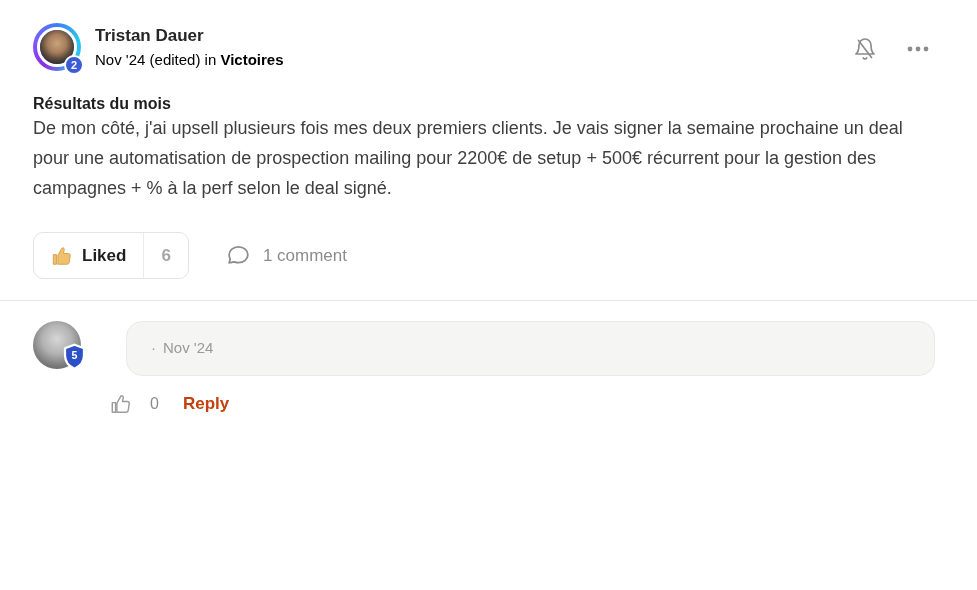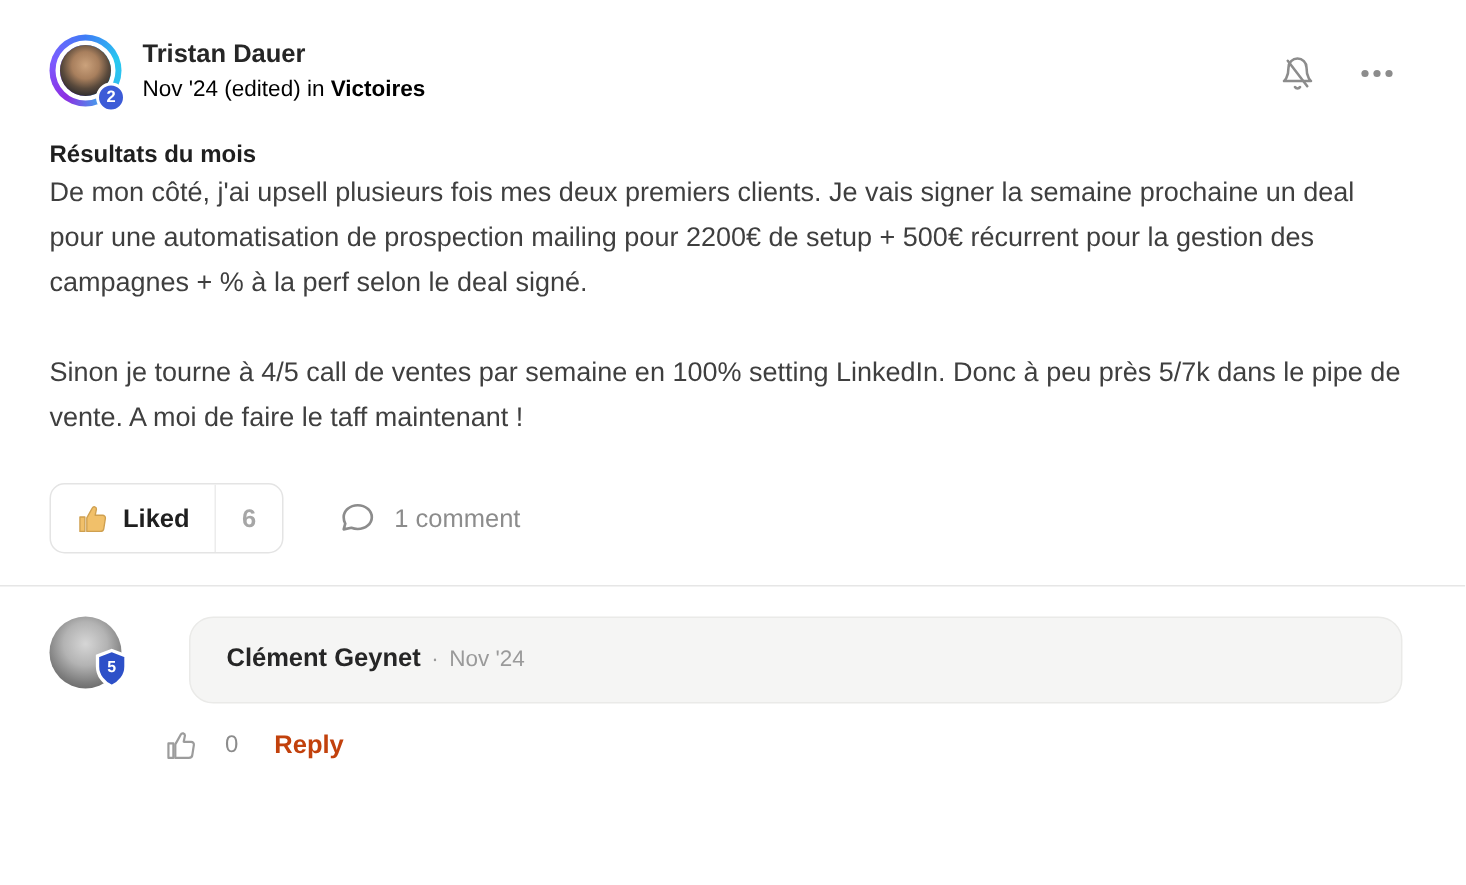--- a/index.html
+++ b/index.html
@@ -126,21 +126,20 @@
               <circle cx="21" cy="13" r="2.4"></circle>
           </svg>
         </span>
       </button>
     </div>
   </div>
 
   <h1 class="post-title">Résultats du mois</h1>
   <div class="post-body">
     <p>De mon côté, j'ai upsell plusieurs fois mes deux premiers clients. Je vais signer la semaine prochaine un deal pour une automatisation de prospection mailing pour 2200€ de setup + 500€ récurrent pour la gestion des campagnes + % à la perf selon le deal signé.</p>
-    <p>Sinon je tourne à 4/5 call de ventes par semaine en 100% setting LinkedIn. Donc à peu près 5/7k dans le pipe de vente. A moi de faire le taff maintenant !</p>
   </div>
 
   <div class="engagement">
     <div class="like-btn">
       <span class="like-left">
         <span style="display:flex">
           <svg width="22" height="22" viewBox="0 0 24 24" fill="#f1c06a" stroke="#cfa050" stroke-width="1" stroke-linejoin="round">
             <path d="M2.5 10.5h3.6V21H2.5z"></path>
             <path d="M7.5 11.2l4-7.2c.8-1.5 3-1 3 .8L13.6 9.3H19a2 2 0 0 1 2 2.3l-1.1 7A2.6 2.6 0 0 1 17.3 21H7.5z"></path>
           </svg>
@@ -166,21 +165,20 @@
       <div class="avatar-photo gray"></div>
       <span class="shield-badge">
         <svg width="27" height="29" viewBox="0 0 24 26">
           <path d="M12 1.5l8.5 3.2v6.3c0 5.5-3.6 9.9-8.5 12-4.9-2.1-8.5-6.5-8.5-12V4.7L12 1.5z" fill="#2d50c8" stroke="#ffffff" stroke-width="2"></path>
           <text x="12" y="14.5" text-anchor="middle" fill="#ffffff" font-size="9.5" font-weight="bold" font-family="Liberation Sans, sans-serif">5</text>
         </svg>
       </span>
     </div>
     <div class="comment-bubble">
       <div class="comment-head">
-        <span class="commenter-name">Clément Geynet</span>
         <span class="comment-sep">·</span>
         <span class="comment-date">Nov '24</span>
       </div>
     </div>
   </div>
 
   <div class="comment-actions">
     <button class="icon-btn">
       <span style="display:flex">
         <svg width="22" height="22" viewBox="0 0 24 24" fill="none" stroke="currentColor" stroke-width="1.6" stroke-linejoin="round">

